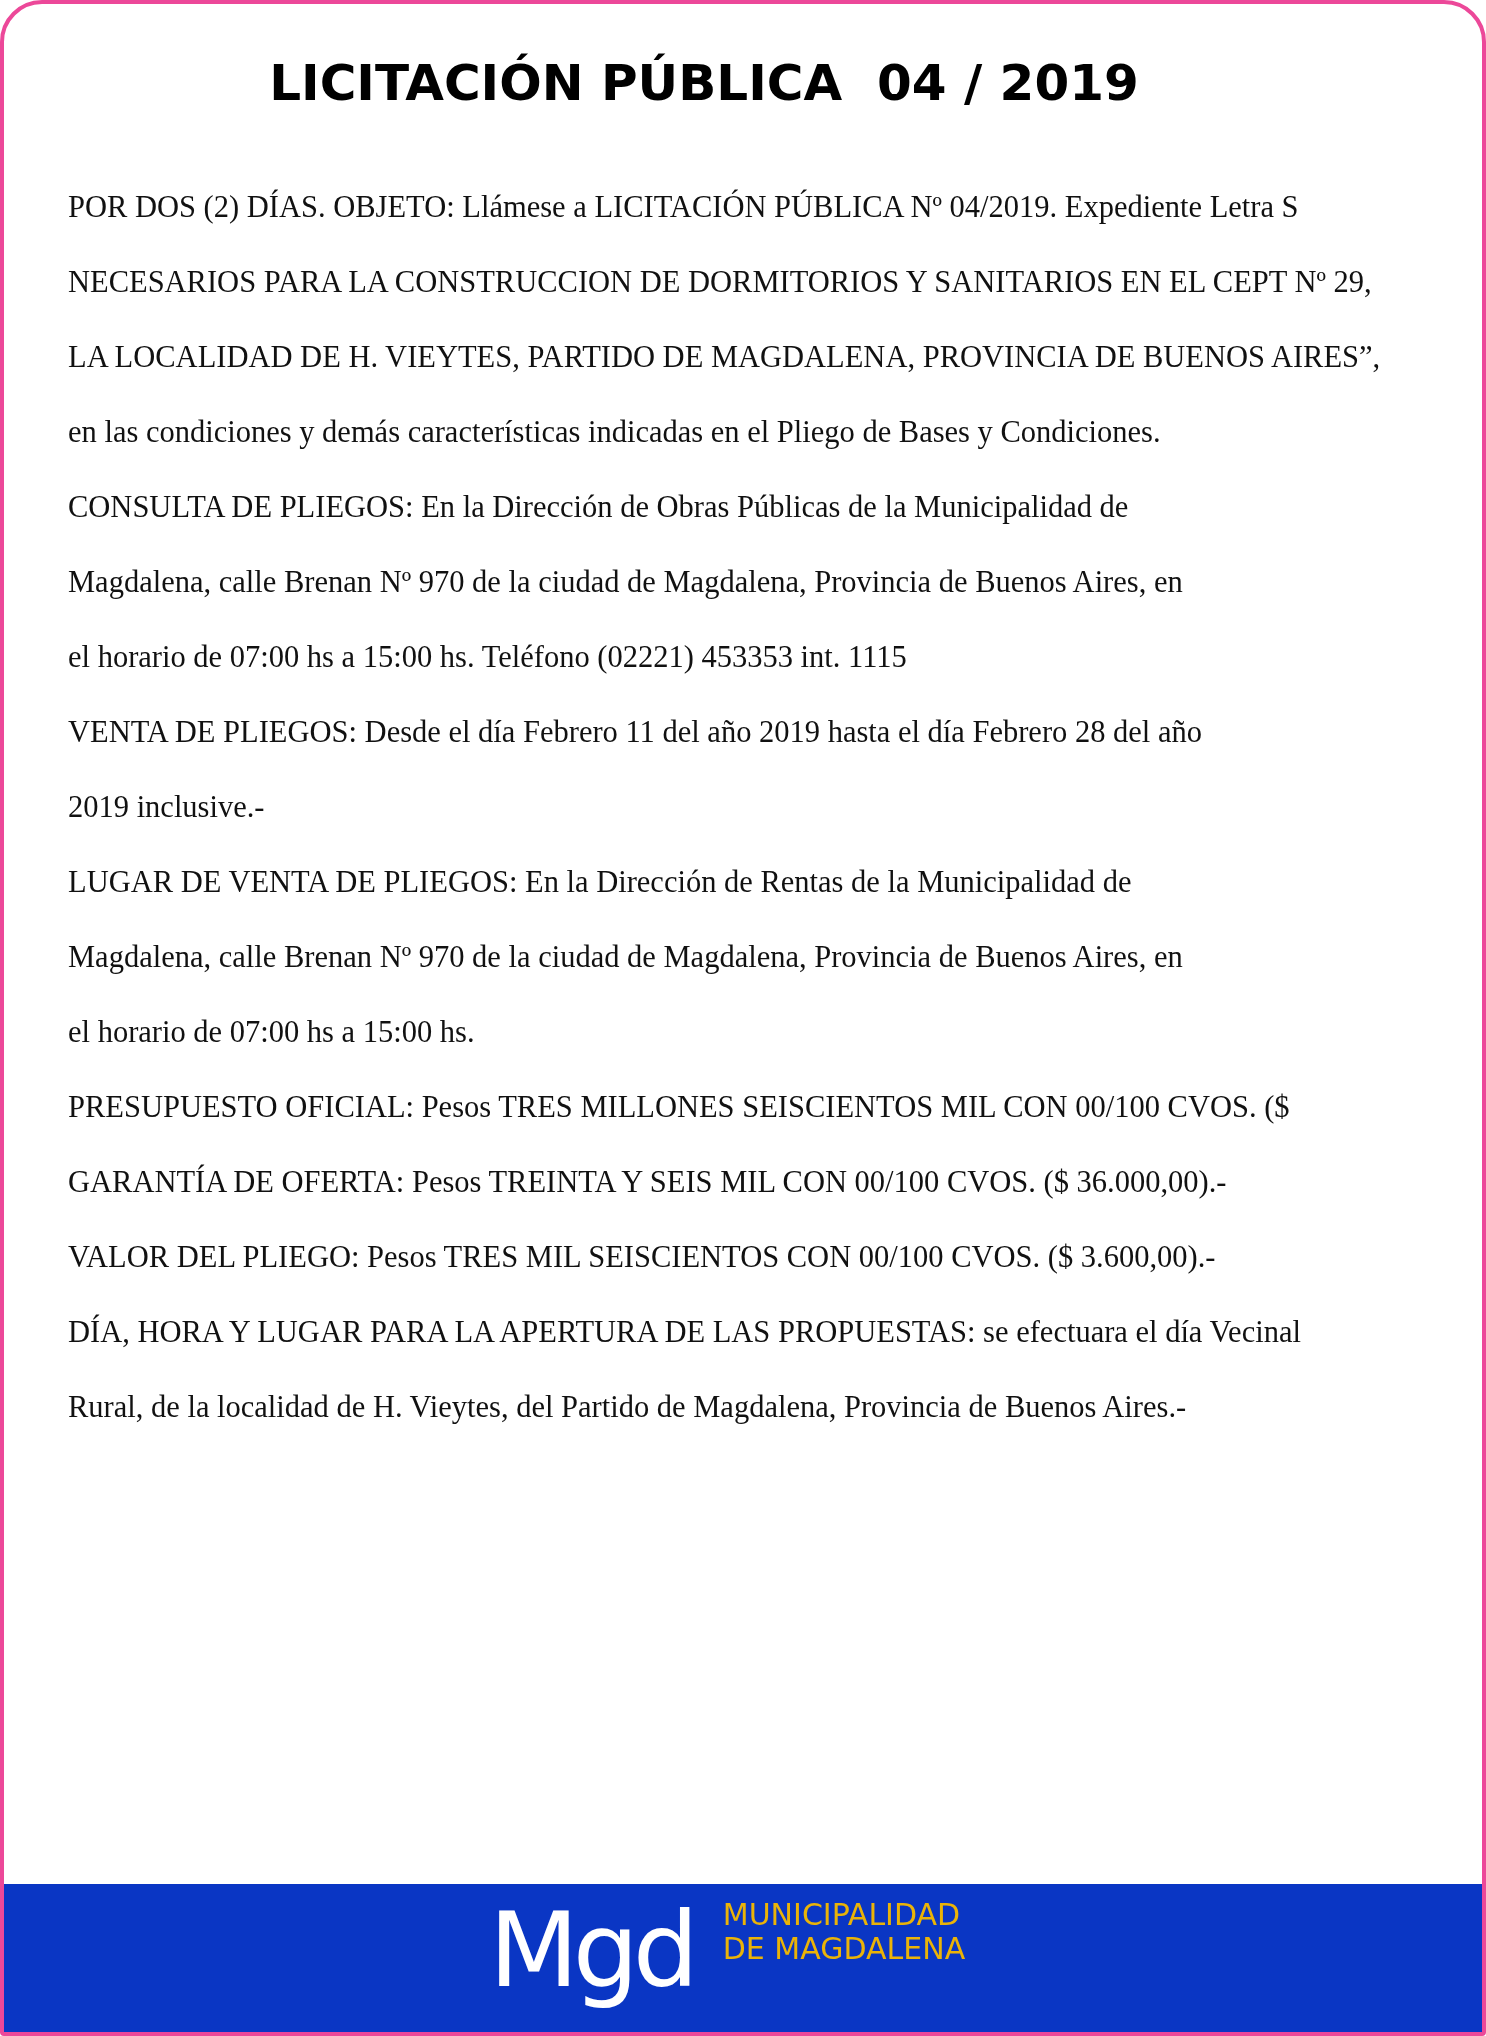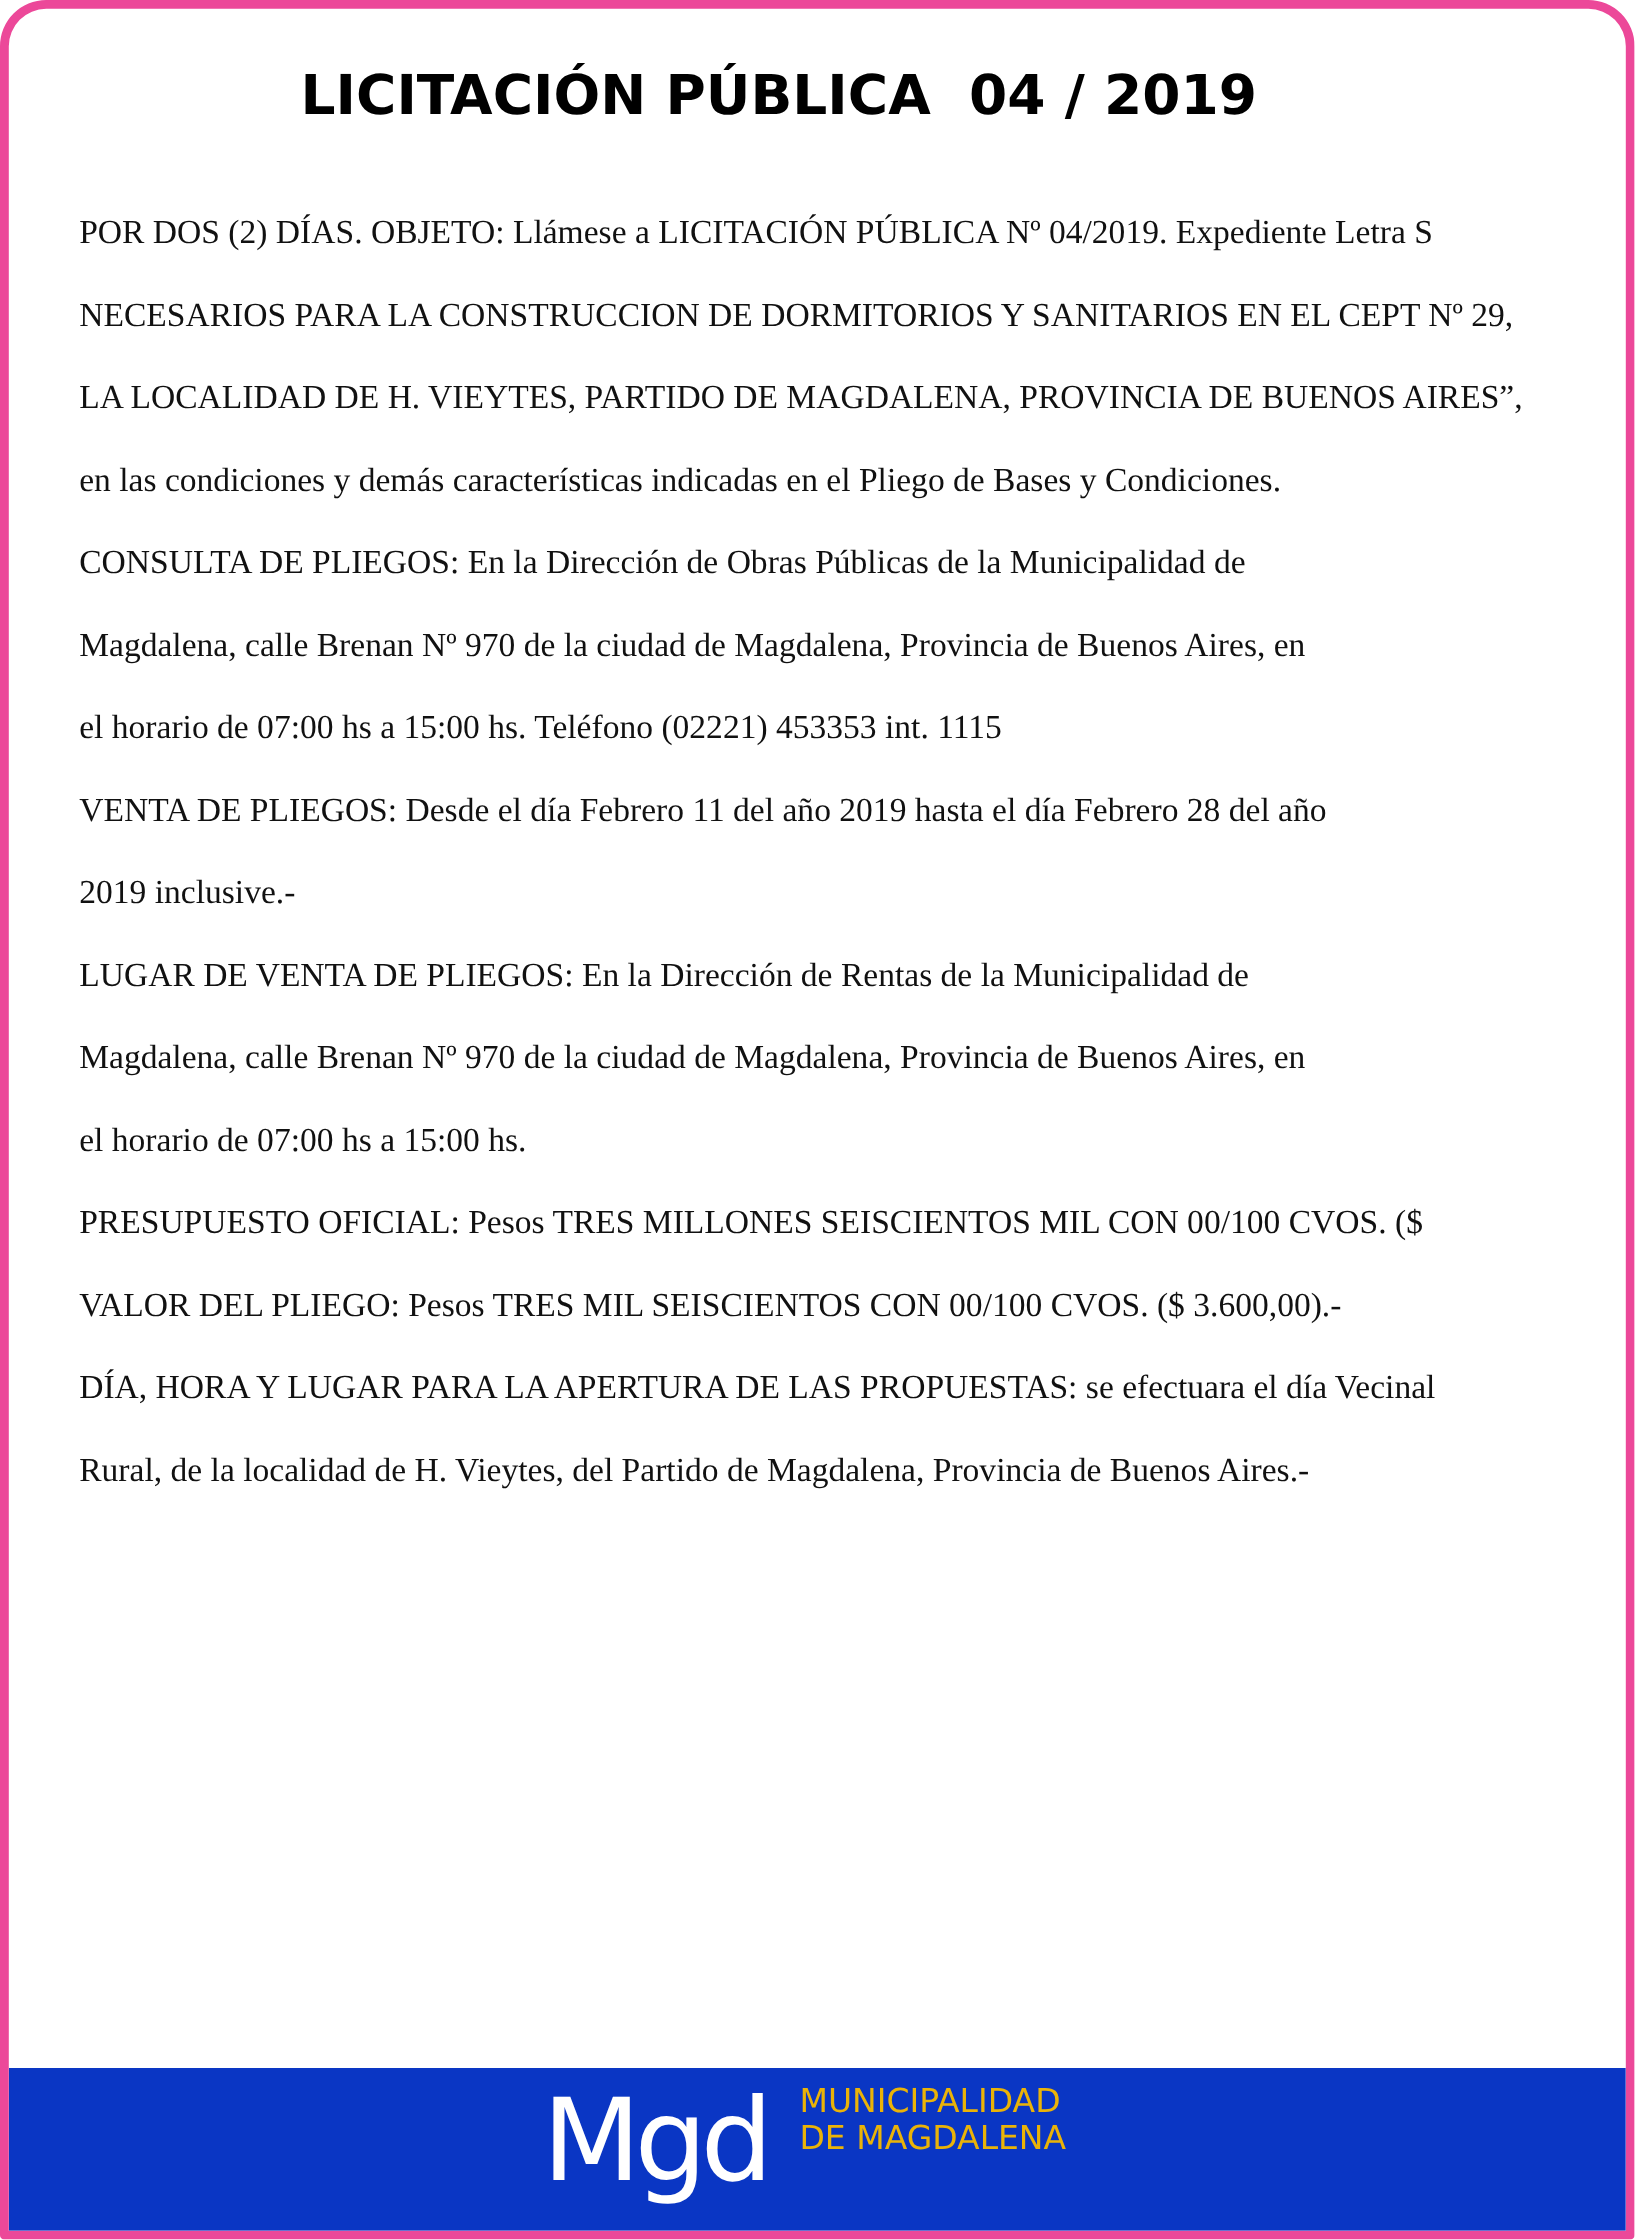--- a/index.html
+++ b/index.html
@@ -1,19 +1,19 @@
 <!DOCTYPE html>
 <html><head>
 <meta charset="utf-8">
 <style>
   html, body { margin:0; padding:0; background:#ffffff; }
   body { width:1486px; height:2036px; position:relative; overflow:hidden; }
   .frame {
     position:absolute; left:0; top:0; width:1486px; height:2036px;
-    box-sizing:border-box; border:8px solid #ec4899; border-radius:42px 42px 4px 4px;
+    box-sizing:border-box; border:4px solid #ec4899; border-radius:42px 42px 4px 4px;
     background:#fff; overflow:hidden;
   }
   .title {
     position:absolute; left:0; top:50px; width:1400px; text-align:center;
     font-family:"DejaVu Sans", sans-serif; font-weight:bold; font-size:50px;
     color:#000; letter-spacing:0px;
   }
   .body-text {
     position:absolute; left:64px; top:166px; width:1400px;
     font-family:Liberation Serif, serif; font-size:30.5px; color:#111;
@@ -60,20 +60,23 @@
     </div>
     <div class="para">
       <div class="line">LUGAR DE VENTA DE PLIEGOS: En la Dirección de Rentas de la Municipalidad de</div>
       <div class="line">Magdalena, calle Brenan Nº 970 de la ciudad de Magdalena, Provincia de Buenos Aires, en</div>
       <div class="line">el horario de 07:00 hs a 15:00 hs.</div>
     </div>
     <div class="para">
       <div class="line">PRESUPUESTO OFICIAL: Pesos TRES MILLONES SEISCIENTOS MIL CON 00/100 CVOS. ($</div>
     </div>
     <div class="para">
+      <div class="line">GARANTÍA DE OFERTA: Pesos TREINTA Y SEIS MIL CON 00/100 CVOS. ($ 36.000,00).-</div>
+    </div>
+    <div class="para">
       <div class="line">VALOR DEL PLIEGO: Pesos TRES MIL SEISCIENTOS CON 00/100 CVOS. ($ 3.600,00).-</div>
     </div>
     <div class="para">
       <div class="line">DÍA, HORA Y LUGAR PARA LA APERTURA DE LAS PROPUESTAS: se efectuara el día Vecinal</div>
       <div class="line">Rural, de la localidad de H. Vieytes, del Partido de Magdalena, Provincia de Buenos Aires.-</div>
     </div>
   </div>
 
   <div class="footer">
     <div class="logo">

